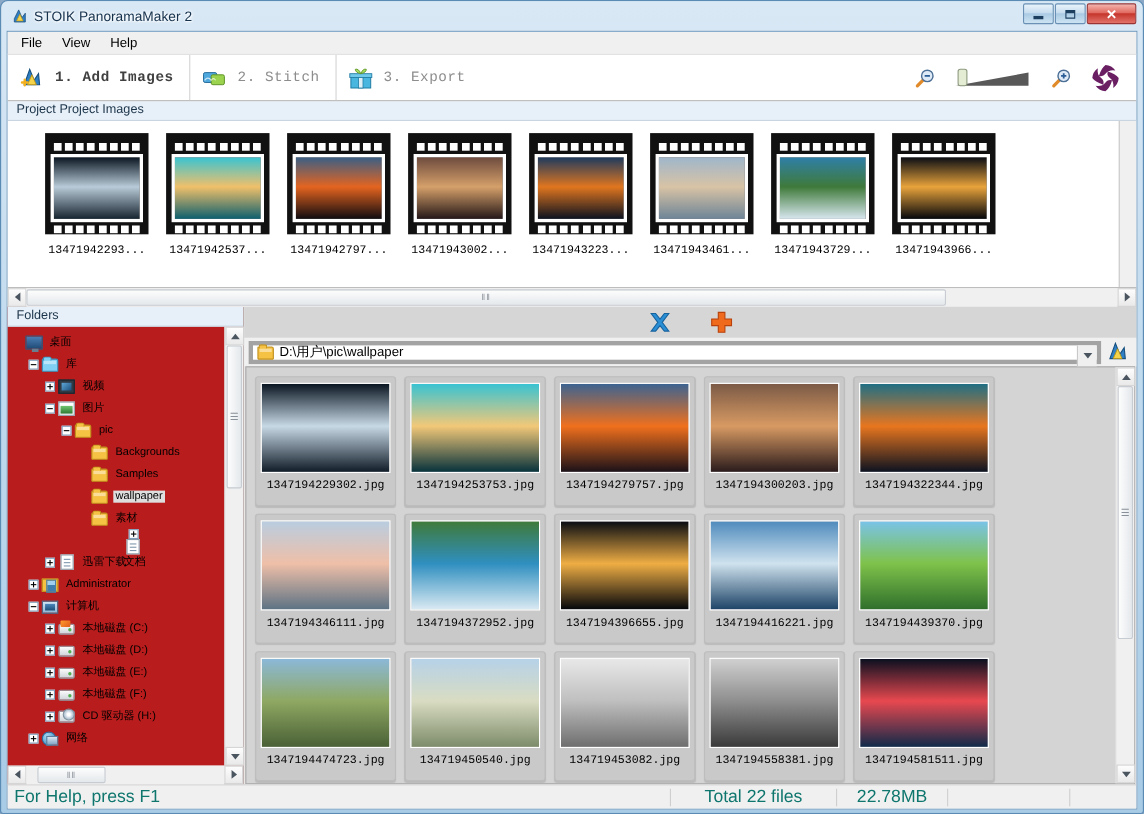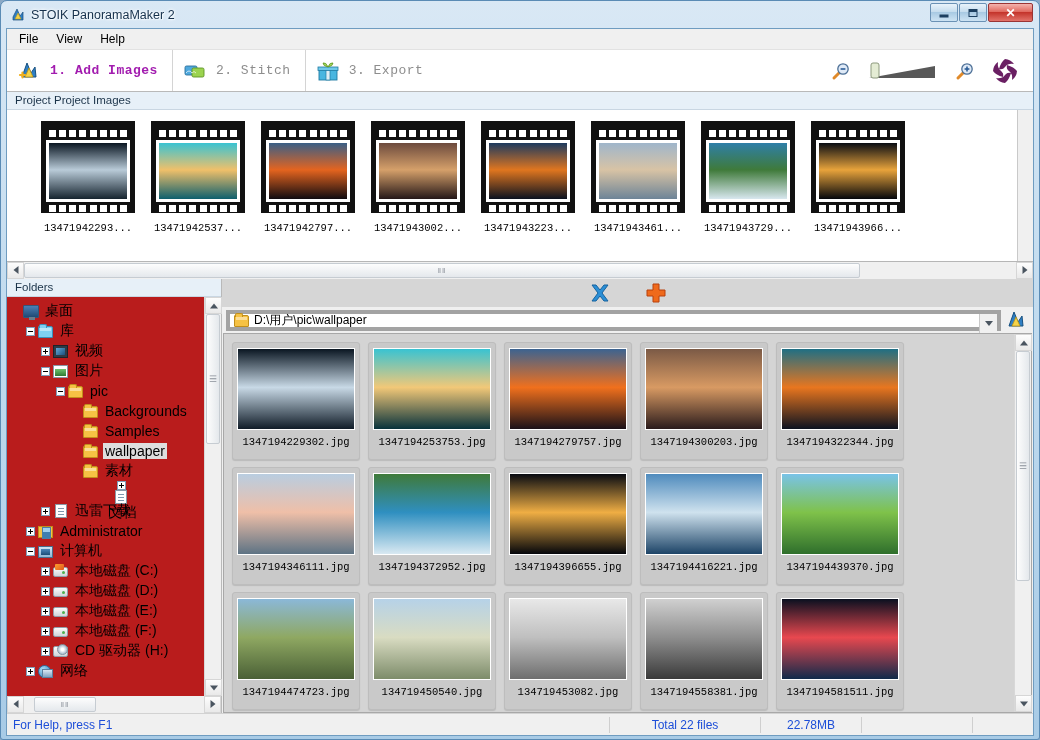--- a/index.html
+++ b/index.html
@@ -73,21 +73,21 @@
     border-bottom: 1px solid #b9b9b9;
     display: flex; align-items: center; position: relative;
   }
   .step {
     display: flex; align-items: center; height: 100%;
     padding: 0 14px 0 10px; gap: 9px;
     font-family: "Liberation Mono", monospace;
     font-size: 13px; letter-spacing: .5px;
   }
   .step + .step { border-left: 1px solid #d4d4d4; }
-  .step.active { font-weight: bold; color: #a21caf; }
+  .step.active { font-weight: bold; color: #404040; }
   .step.inactive { color: #8d8d8d; }
   .step .ico { width: 24px; height: 24px; position: relative; flex: none; }
 
   #zoomtools {
     position: absolute; right: 8px; top: 0; height: 100%;
     display: flex; align-items: center; gap: 16px; padding-right: 6px;
   }
   #slider-wrap { width: 72px; height: 22px; position: relative; }
   .mag { width: 20px; height: 20px; position: relative; }
 
@@ -164,21 +164,21 @@
     background: #b91c1c; border-right: 1px solid #b9b9b9;
   }
   #tree-header {
     height: 18px; background: #e7f0f8; border-bottom: 1px solid #c9d6e2;
     font-size: 11.5px; color: #1b3349; padding: 2px 0 0 8px;
   }
   #tree-body { flex: 1; display: flex; min-height: 0; }
   #tree-scrollwrap { flex: 1; overflow: hidden; padding: 4px 0 0 4px; }
   .tnode {
     height: 20px; display: flex; align-items: center;
-    white-space: nowrap; font-size: 14px; color: #000;
+    white-space: nowrap; font-size: 10px; color: #000;
     position: relative;
   }
   .tnode .expander {
     width: 9px; height: 9px; flex: none; margin-right: 3px;
     border: 1px solid #7f9db9; background: #fff;
     position: relative;
   }
   .tnode .expander.none { border: none; background: none; }
   .tnode .expander .h { position: absolute; left: 1px; top: 3px; width: 5px; height: 1px; background: #000; }
   .tnode .expander .v { position: absolute; left: 3px; top: 1px; width: 1px; height: 5px; background: #000; }
@@ -351,21 +351,21 @@
   .tile .name {
     font-family: "Liberation Mono", monospace;
     font-size: 10.5px; color: #000; margin-top: 6px;
     white-space: nowrap; overflow: hidden; text-overflow: ellipsis;
     width: 100%; text-align: center;
   }
 
   
   #statusbar {
     height: 22px; background: #f0f0f0; border-top: 1px solid #d2d2d2;
-    display: flex; align-items: center; font-size: 12px; color: #1d4ed8;
+    display: flex; align-items: center; font-size: 16px; color: #0f766e;
   }
   .st-cell { height: 100%; display: flex; align-items: center; padding: 0 8px; }
   .st-sep { width: 1px; height: 16px; background: #cfcfcf; }
   #st-help { flex: 1; padding-left: 6px; }
   #st-total { width: 150px; justify-content: center; }
   #st-size  { width: 100px; justify-content: center; }
   #st-pad1  { width: 110px; }
   #st-pad2  { width: 60px; }
 </style>
 </head>

